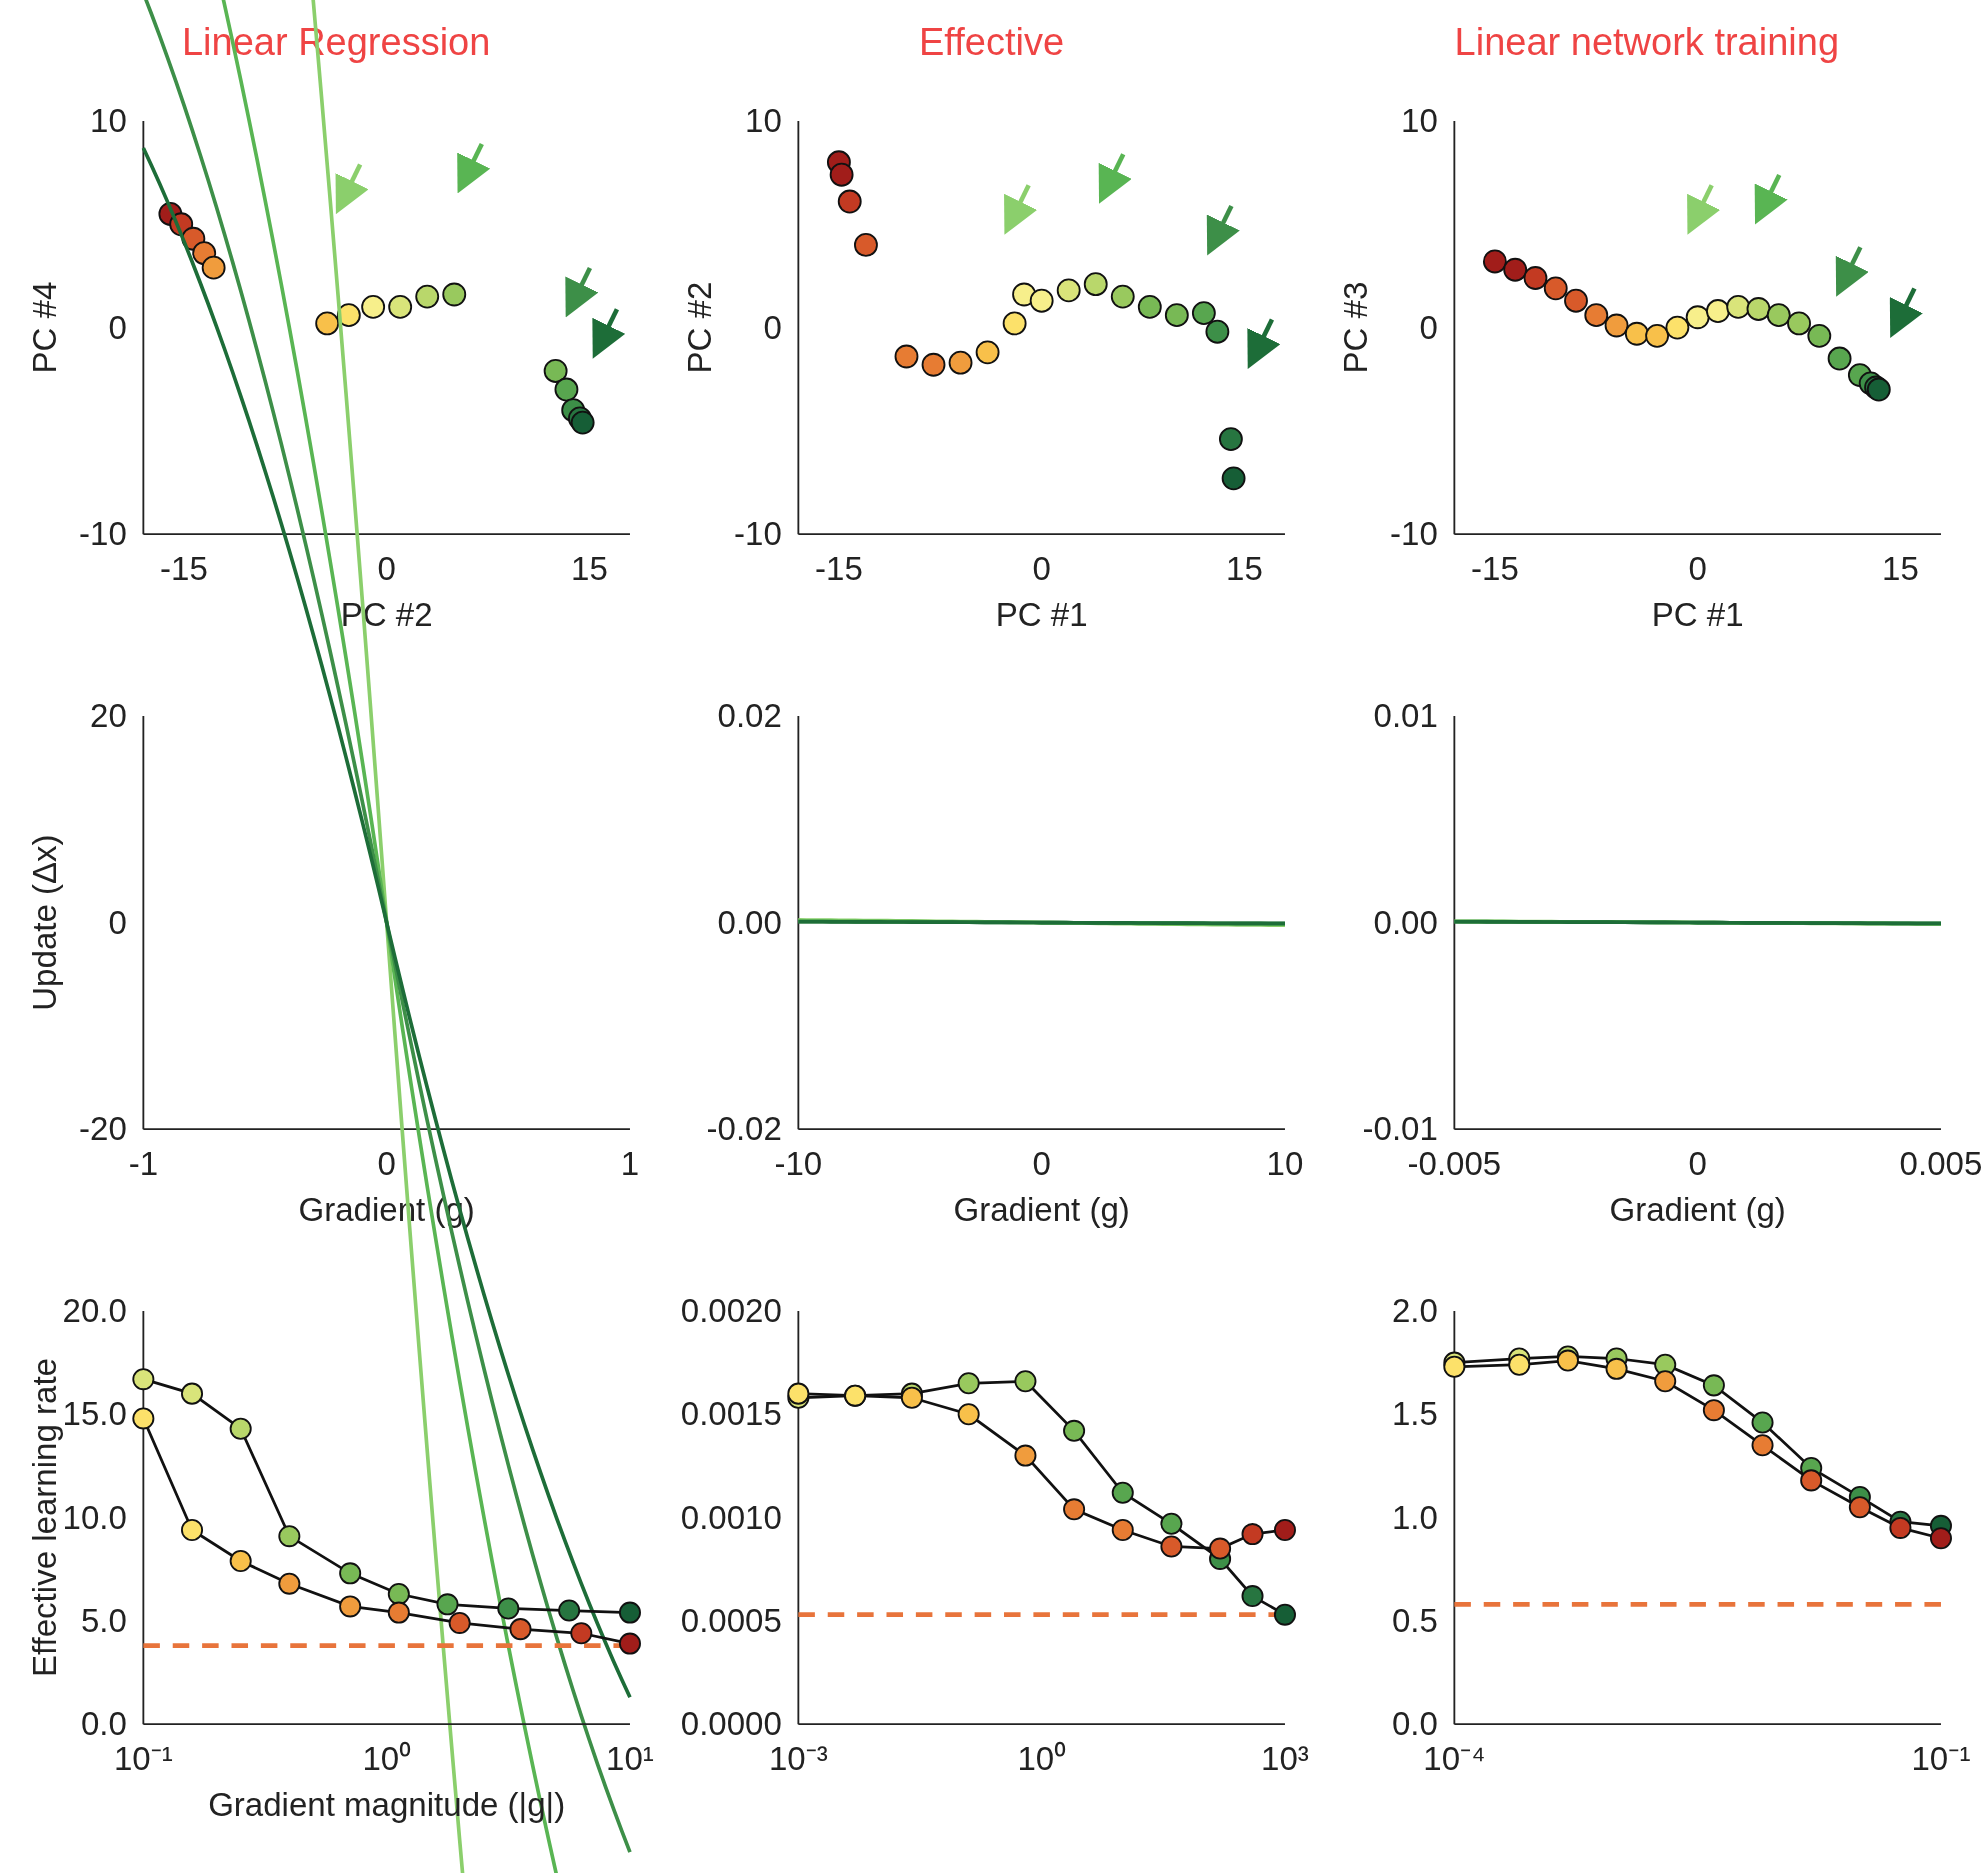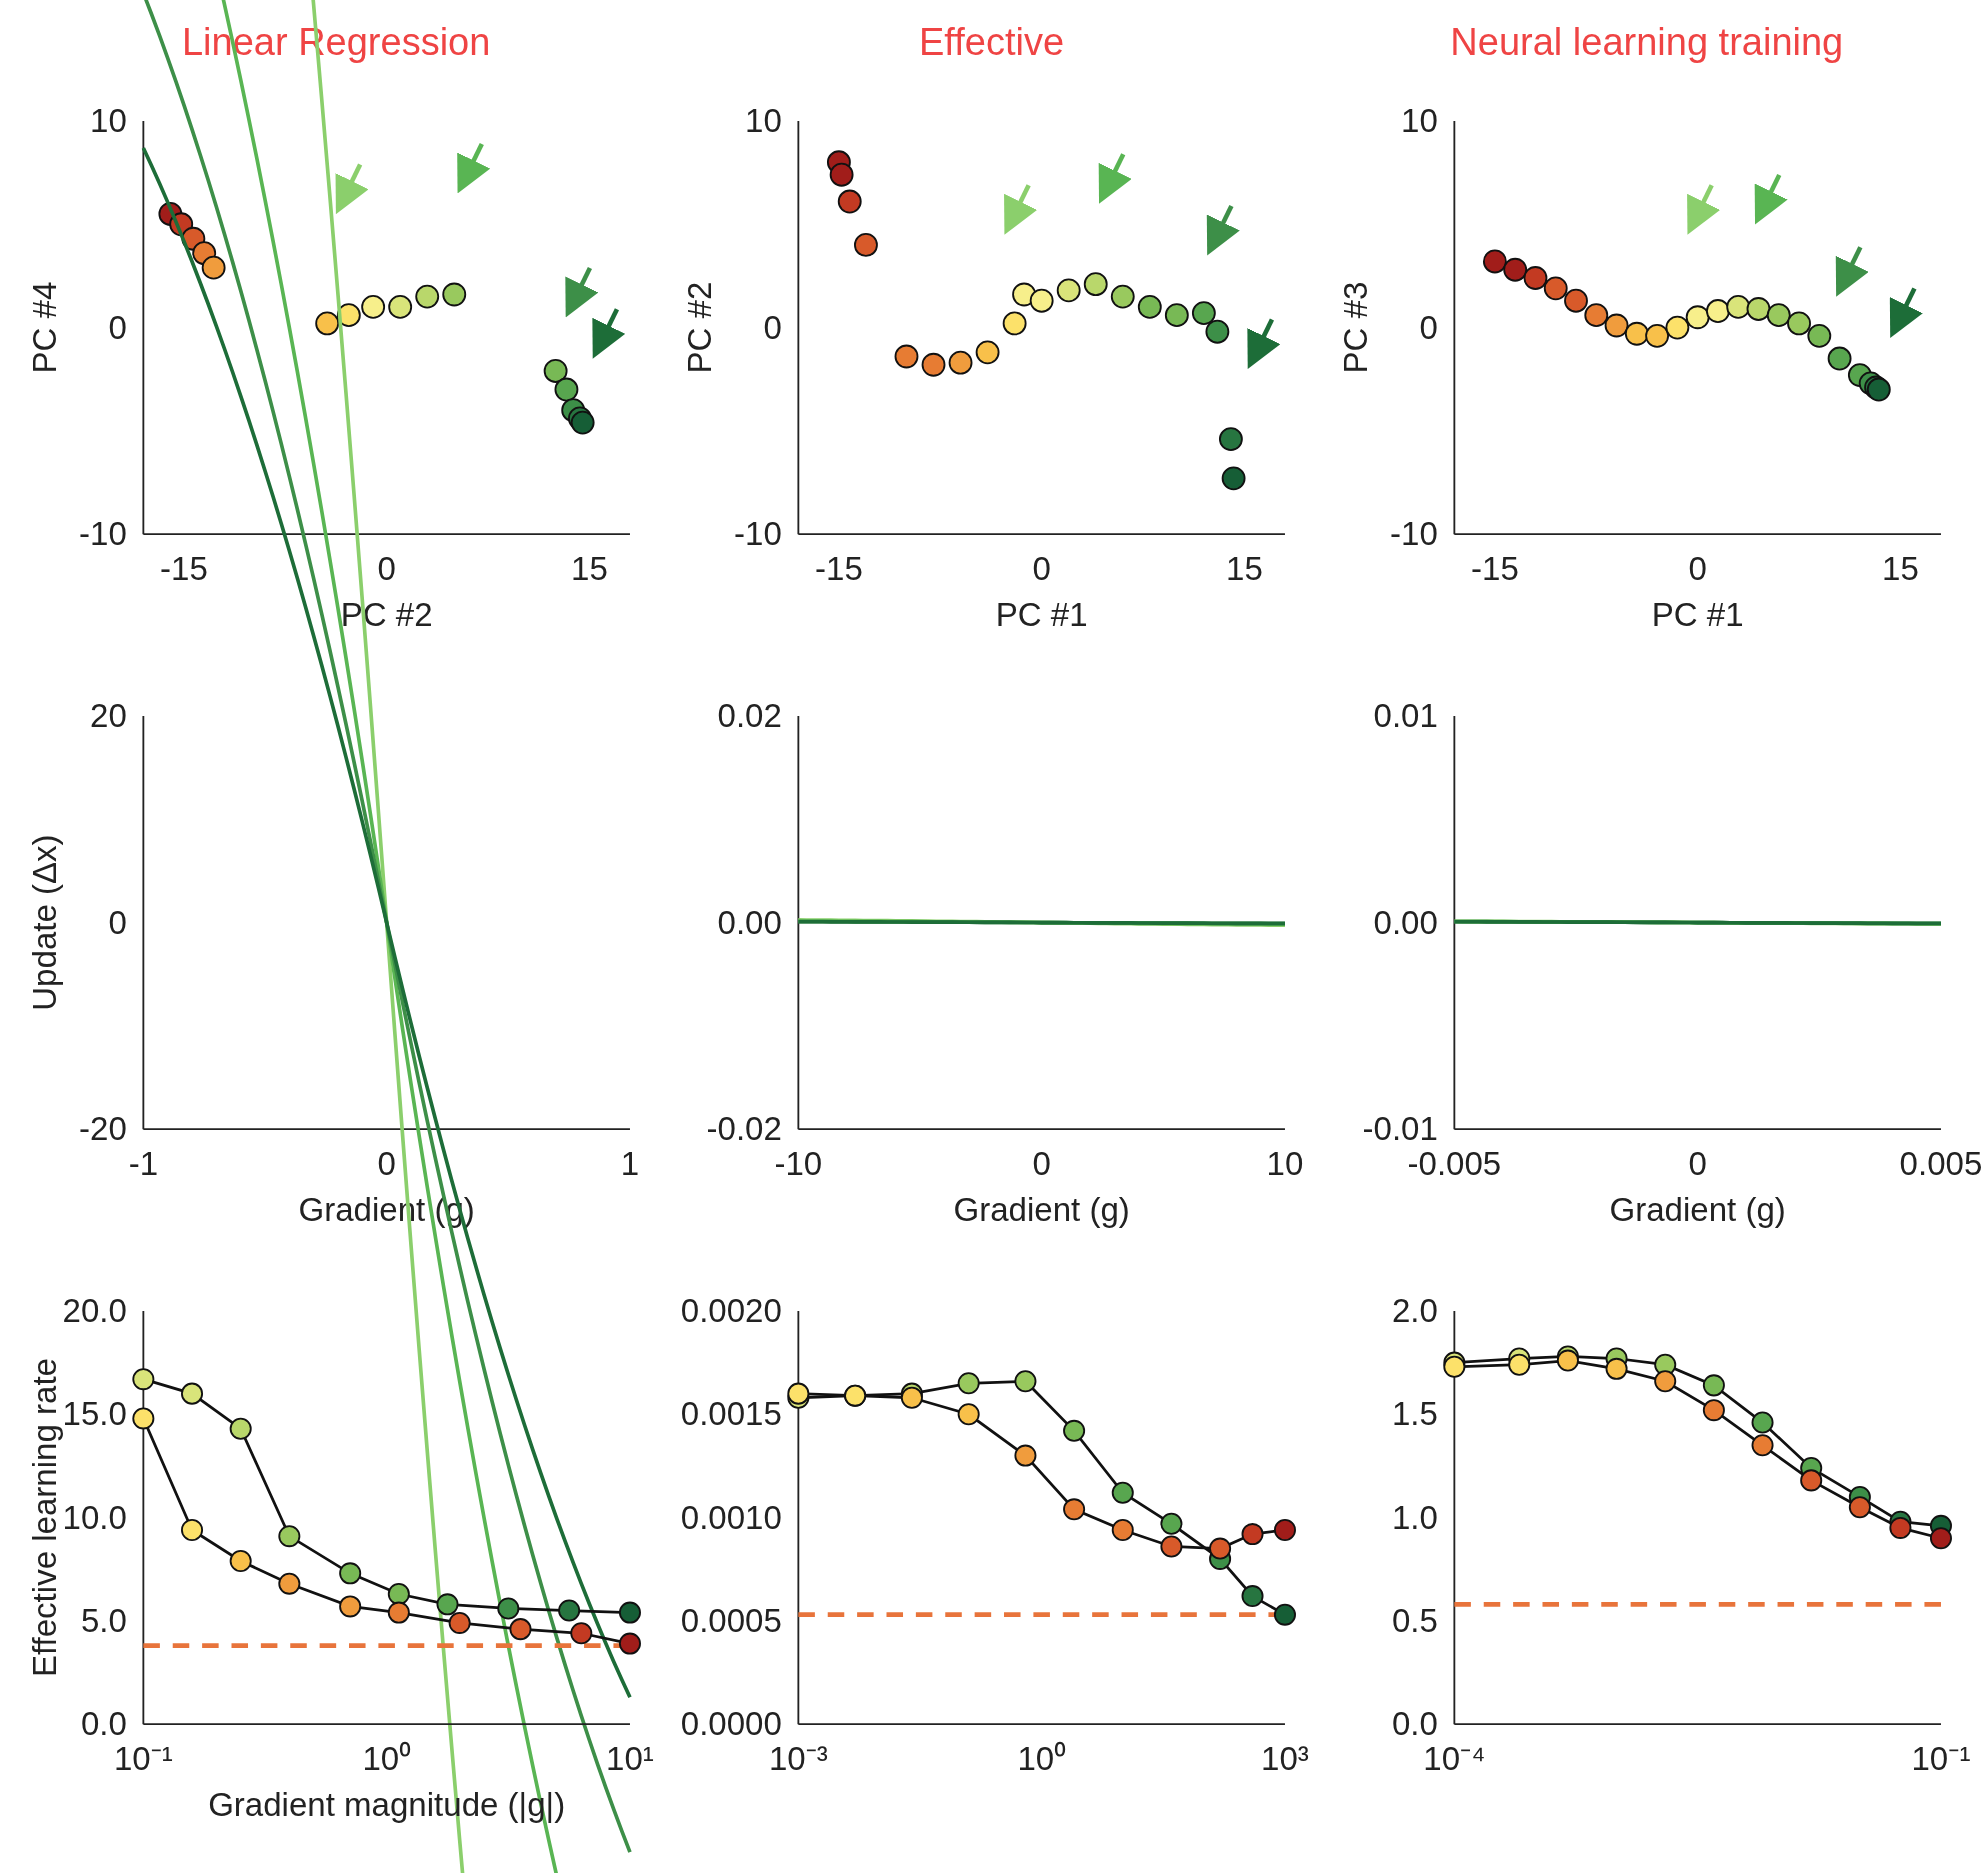--- a/index.html
+++ b/index.html
@@ -15,21 +15,21 @@
 .trace{fill:none;stroke:#111;stroke-width:3}
 .pt{stroke:#111;stroke-width:2}
 .arrow{stroke-width:5;fill:none;marker-end:url(#ah)}
 </style>
 </head>
 <body>
 
 <div class="fig" id="fig">
     <div class="col-title">Linear Regression</div>
     <div class="col-title">Effective</div>
-    <div class="col-title">Neural learning training</div>
+    <div class="col-title">Linear network training</div>
     <div class="panel"><svg viewBox="0 0 680 580">
         <g transform="translate(130,20)" class="axis">
           <line x1="0" y1="450" x2="530" y2="450" class="axis-line"></line>
           <line x1="0" y1="0" x2="0" y2="450" class="axis-line"></line>
           <line x1="44.166666666666664" y1="450" x2="44.166666666666664" y2="460" class="tick"></line>
           <text x="44.166666666666664" y="500" text-anchor="middle">-15</text>
           <line x1="265" y1="450" x2="265" y2="460" class="tick"></line>
           <text x="265" y="500" text-anchor="middle">0</text>
           <line x1="485.8333333333333" y1="450" x2="485.8333333333333" y2="460" class="tick"></line>
           <text x="485.8333333333333" y="500" text-anchor="middle">15</text>

